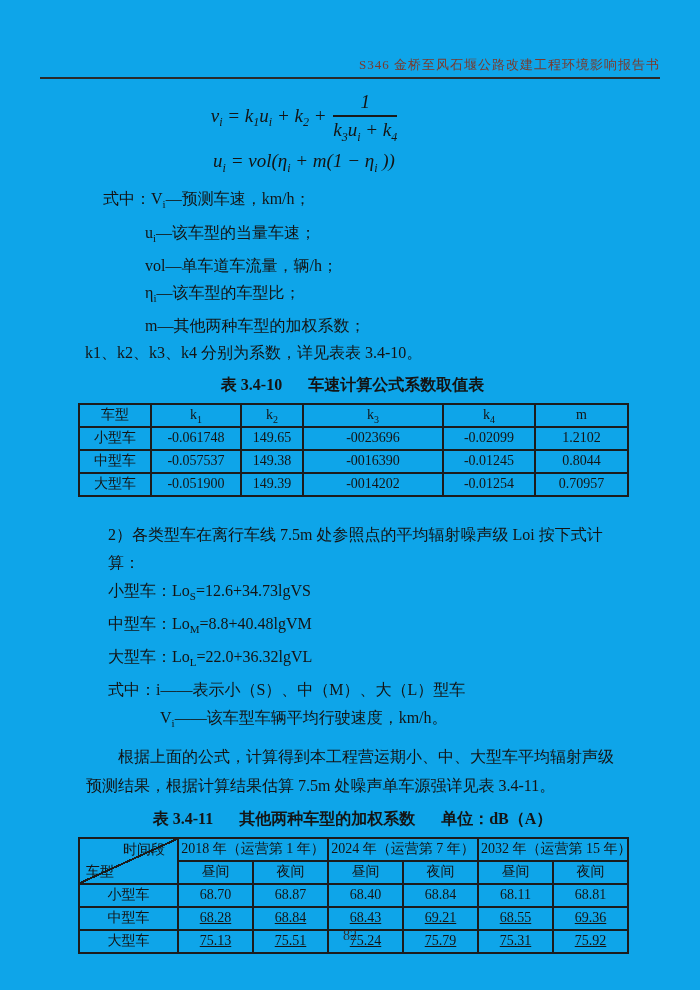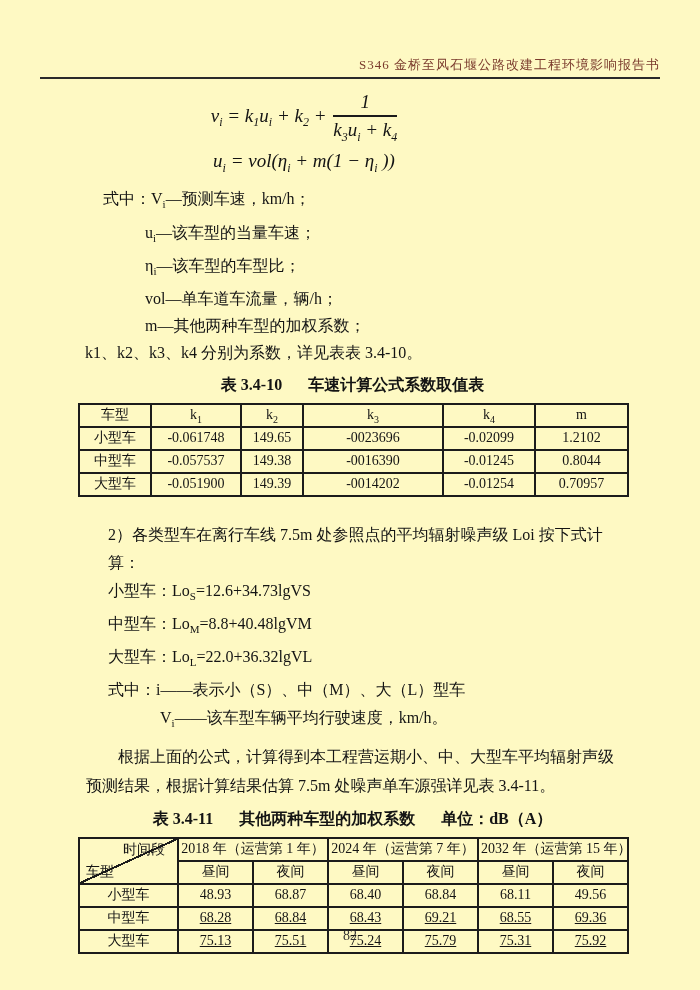--- a/index.html
+++ b/index.html
@@ -1,20 +1,20 @@
 <!DOCTYPE html>
 <html><head>
 <meta charset="utf-8">
 <style>
   html,body { margin:0; padding:0; background:#e8e8e8; }
   .page {
     position:relative;
     width:700px; height:990px;
     margin:0 auto;
-    background:#fef9c3;
+    background:#0ea5e9;
     font-family:"Liberation Serif","DejaVu Serif",serif;
     color:#141414;
     overflow:hidden;
   }
 
   
   .hdr {
     position:absolute; top:55px; left:40px; right:40px;
     border-bottom:2px solid #2a2a2a;
     padding-bottom:3px;
@@ -97,22 +97,22 @@
   <div class="content">
 
     <div class="formula-area">
       <div class="formula f1"><span>v</span><sub>i</sub><span> = </span><span>k</span><sub>1</sub><span>u</span><sub>i</sub><span> + </span><span>k</span><sub>2</sub><span> + </span><span class="frac"><span class="num">1</span><span class="den"><span>k</span><sub>3</sub><span>u</span><sub>i</sub><span> + </span><span>k</span><sub>4</sub></span></span></div>
       <div class="formula f2"><span>u</span><sub>i</sub><span> = </span><span>vol(η</span><sub>i</sub><span> + m(1 − η</span><sub>i</sub><span> ))</span></div>
     </div>
 
     <div class="where">
       <div class="ind1"><span>式中：V</span><sub>i</sub><span>—预测车速，km/h；</span></div>
       <div class="ind2"><span>u</span><sub>i</sub><span>—该车型的当量车速；</span></div>
+      <div class="ind2">vol—单车道车流量，辆/h；</div>
       <div class="ind2"><span>η</span><sub>i</sub><span>—该车型的车型比；</span></div>
-      <div class="ind2">vol—单车道车流量，辆/h；</div>
       <div class="ind2">m—其他两种车型的加权系数；</div>
       <div class="ind0">k1、k2、k3、k4 分别为系数，详见表表 3.4-10。</div>
     </div>
 
     <div class="tbl-title">
       <span>表 3.4-10</span><span class="gap"></span><span>车速计算公式系数取值表</span>
     </div>
 
     <table>
       <colgroup>
@@ -197,26 +197,26 @@
       <tr>
         <td>昼间</td>
         <td>夜间</td>
         <td>昼间</td>
         <td>夜间</td>
         <td>昼间</td>
         <td>夜间</td>
       </tr>
       <tr>
         <td>小型车</td>
-        <td class="val">48.93</td>
+        <td class="val">68.70</td>
         <td class="val">68.87</td>
         <td class="val">68.40</td>
         <td class="val">68.84</td>
         <td class="val">68.11</td>
-        <td class="val">49.56</td>
+        <td class="val">68.81</td>
       </tr>
       <tr class="u-row">
         <td>中型车</td>
         <td class="val">68.28</td>
         <td class="val">68.84</td>
         <td class="val">68.43</td>
         <td class="val">69.21</td>
         <td class="val">68.55</td>
         <td class="val">69.36</td>
       </tr>

